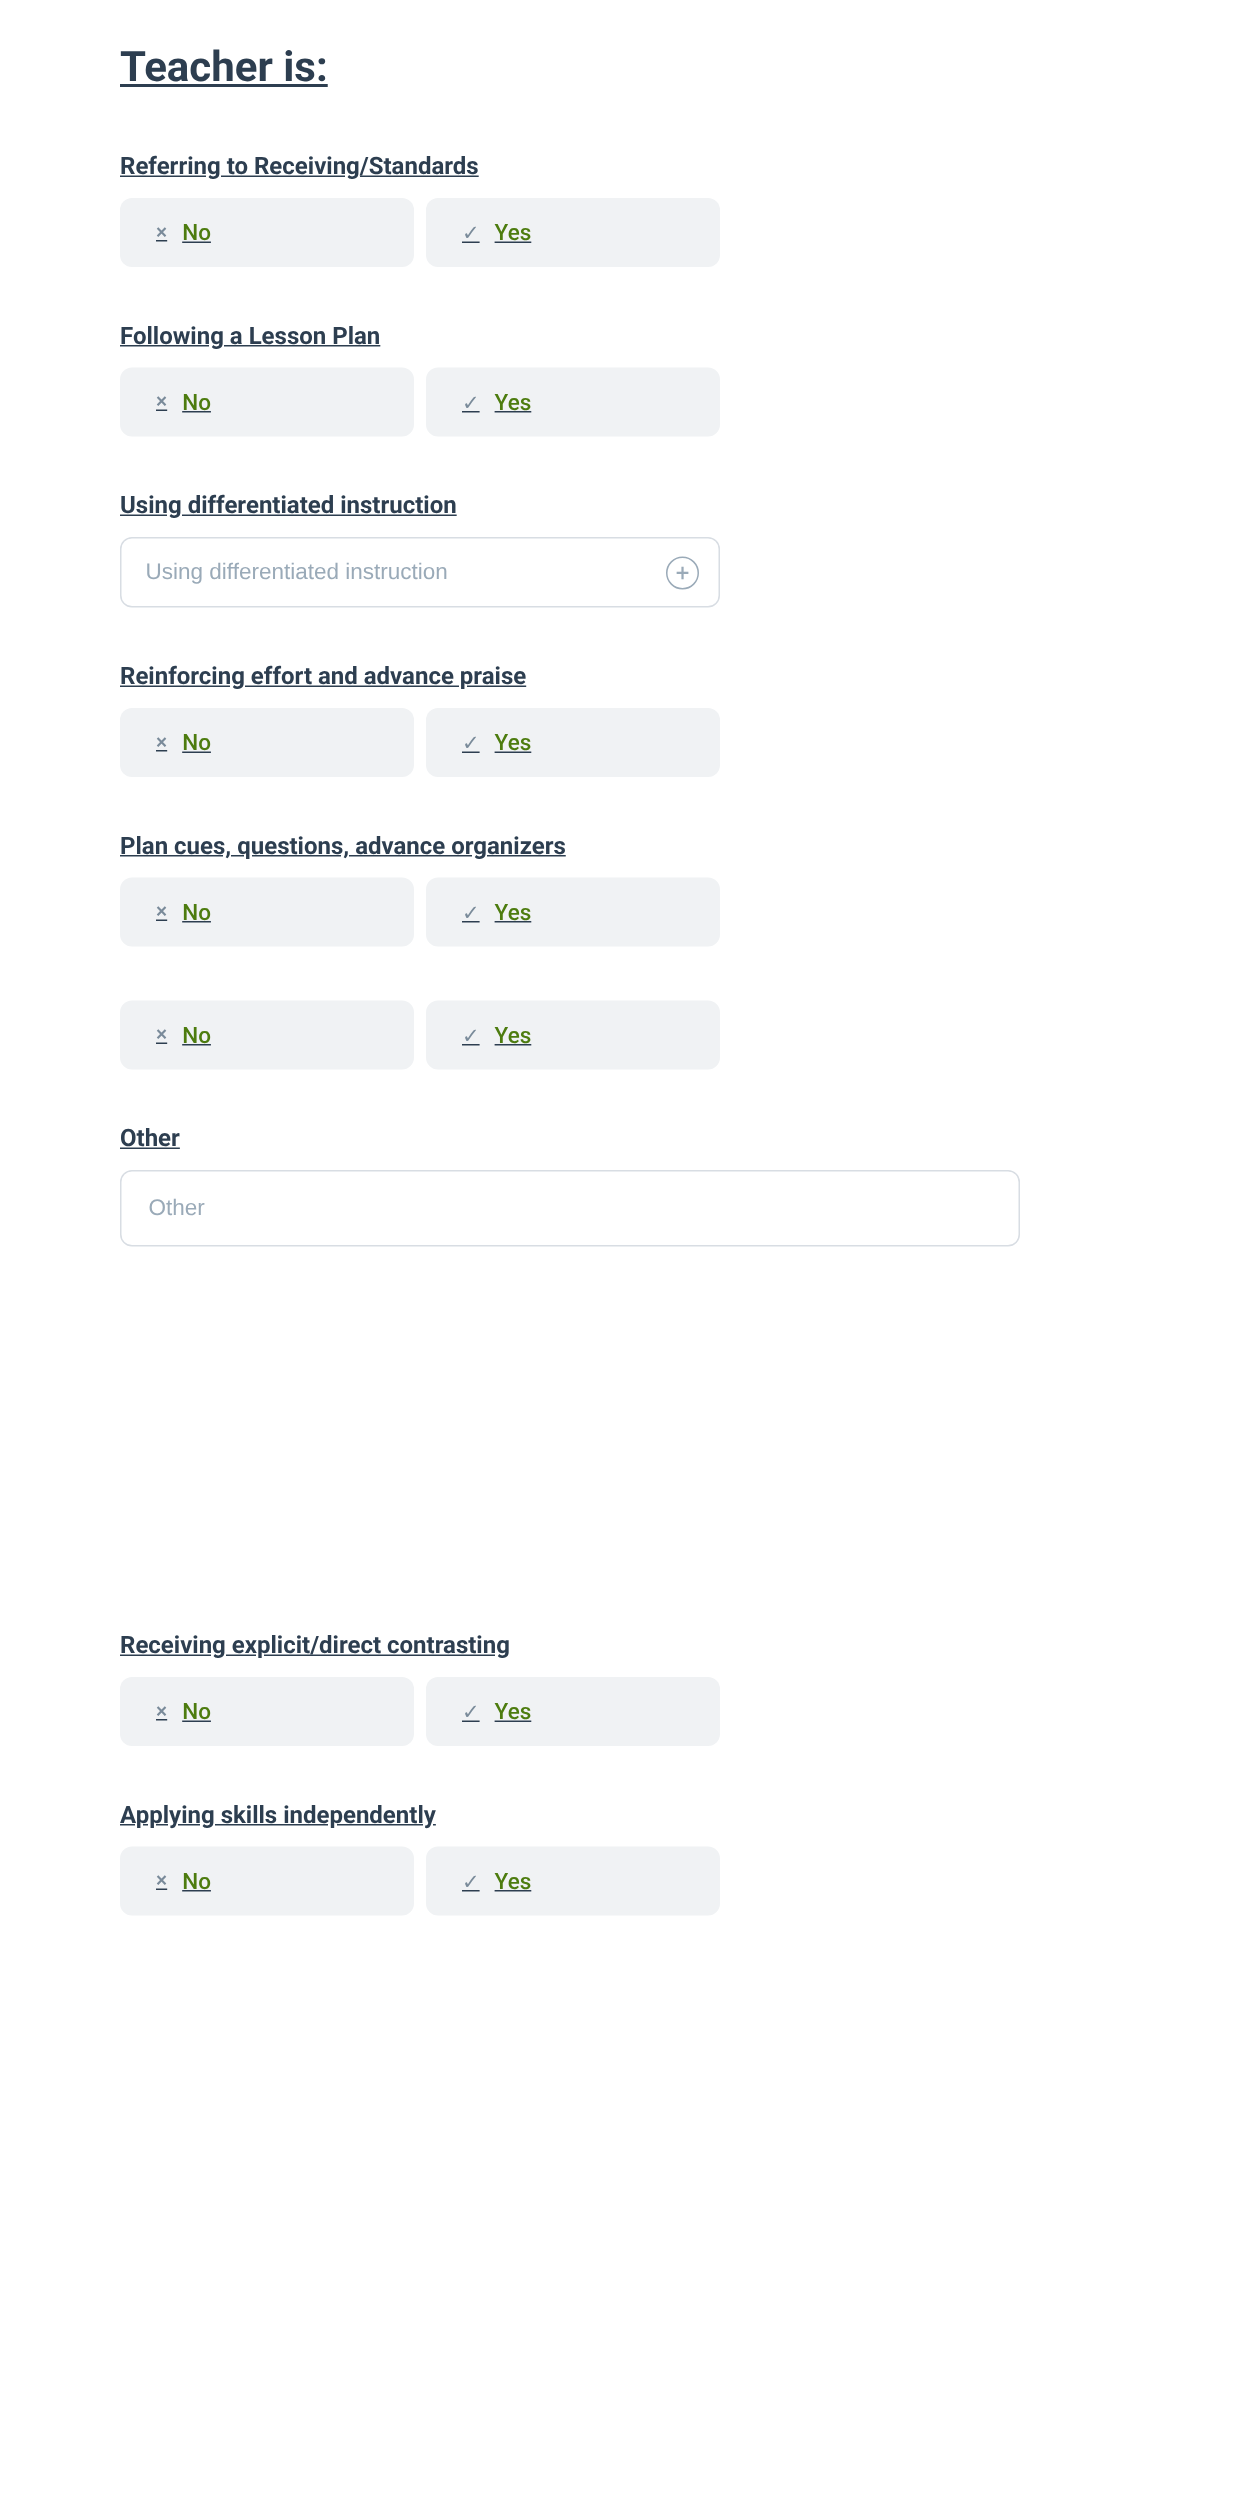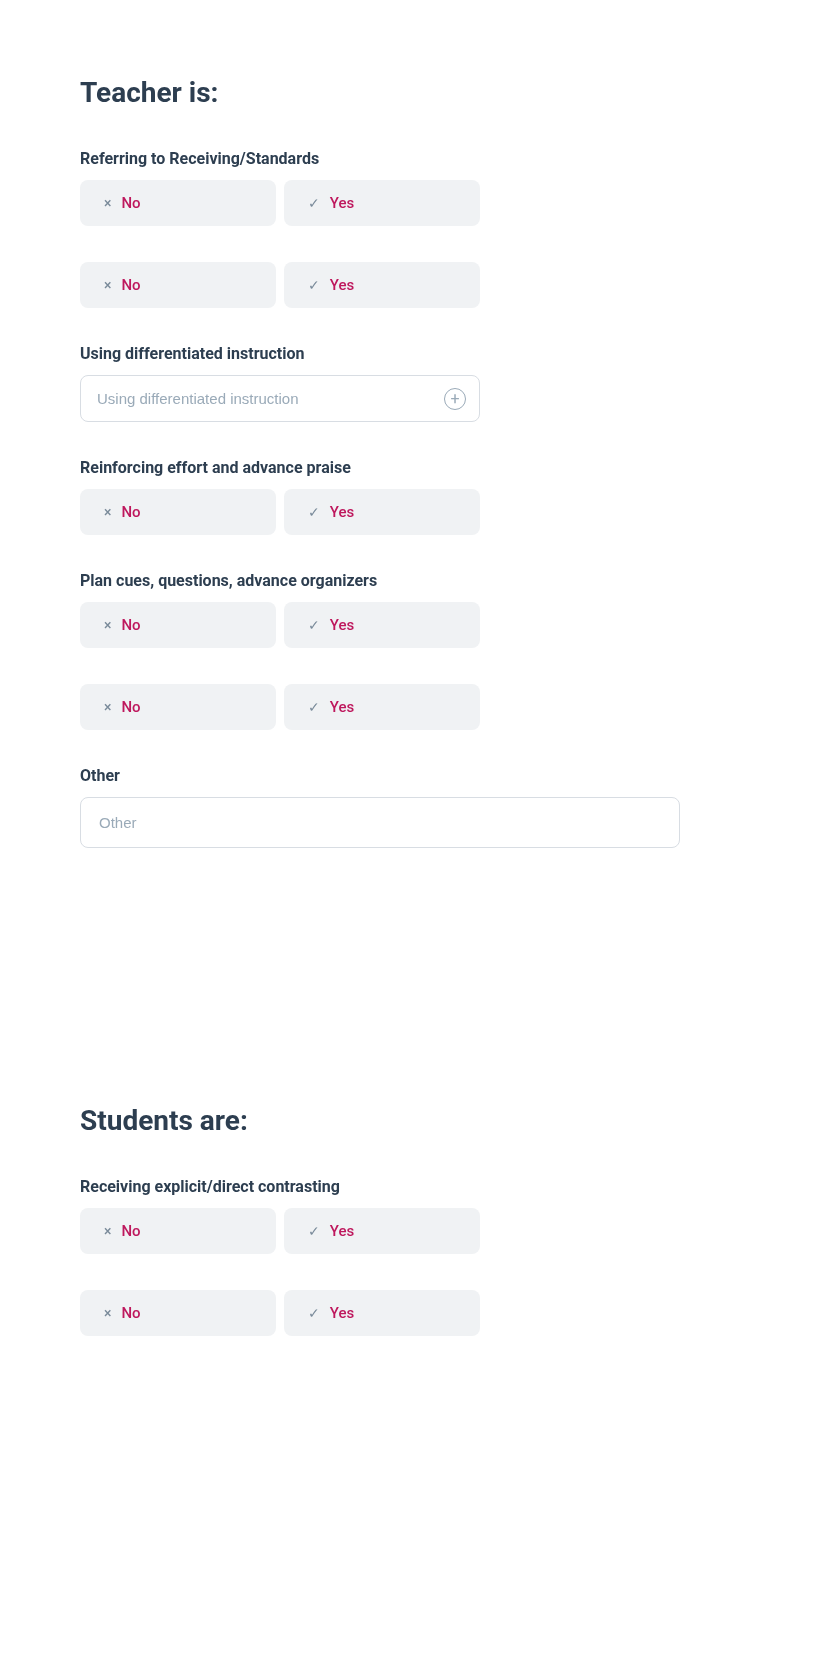--- a/index.html
+++ b/index.html
@@ -10,21 +10,22 @@
 
     body {
       font-family: -apple-system, BlinkMacSystemFont, 'Segoe UI', Roboto, sans-serif;
       background: #ffffff;
       color: #2d3e50;
       width: 840px;
       min-height: 1680px;
     }
 
     .page-container {
-      padding: 76px 80px;
+      padding: 28px 80px;
+      text-decoration: underline;
     }
 
     .section-title {
       font-size: 28px;
       font-weight: 700;
       color: #2d3e50;
       margin-bottom: 40px;
     }
 
     .field-group {
@@ -61,21 +62,21 @@
     }
 
     .toggle-icon {
       font-size: 14px;
       color: #7a8b9a;
       font-weight: 500;
     }
 
     .toggle-label {
       font-size: 15px;
-      color: #be185d;
+      color: #4d7c0f;
       font-weight: 500;
     }
 
     .text-input-container {
       position: relative;
       width: 400px;
     }
 
     .text-input {
       width: 100%;
@@ -144,20 +145,21 @@
           <span class="toggle-label">No</span>
         </div>
         <div class="toggle-option">
           <span class="toggle-icon">✓</span>
           <span class="toggle-label">Yes</span>
         </div>
       </div>
     </div>
 
     <div class="field-group">
+      <div class="field-label">Following a Lesson Plan</div>
       <div class="toggle-row">
         <div class="toggle-option">
           <span class="toggle-icon">×</span>
           <span class="toggle-label">No</span>
         </div>
         <div class="toggle-option">
           <span class="toggle-icon">✓</span>
           <span class="toggle-label">Yes</span>
         </div>
       </div>
@@ -214,37 +216,37 @@
 
     <div class="field-group">
       <div class="field-label">Other</div>
       <input type="text" class="other-input" placeholder="Other" style="">
     </div>
   </div>
 
   <div style="height: 200px;"></div>
 
   <div class="students-section">
-    <h1 class="section-title">Students are:</h1>
 
     <div class="field-group">
       <div class="field-label">Receiving explicit/direct contrasting</div>
       <div class="toggle-row">
         <div class="toggle-option">
           <span class="toggle-icon">×</span>
           <span class="toggle-label">No</span>
         </div>
         <div class="toggle-option">
           <span class="toggle-icon">✓</span>
           <span class="toggle-label">Yes</span>
         </div>
       </div>
     </div>
 
     <div class="field-group">
+      <div class="field-label">Applying skills independently</div>
       <div class="toggle-row">
         <div class="toggle-option">
           <span class="toggle-icon">×</span>
           <span class="toggle-label">No</span>
         </div>
         <div class="toggle-option">
           <span class="toggle-icon">✓</span>
           <span class="toggle-label">Yes</span>
         </div>
       </div>

